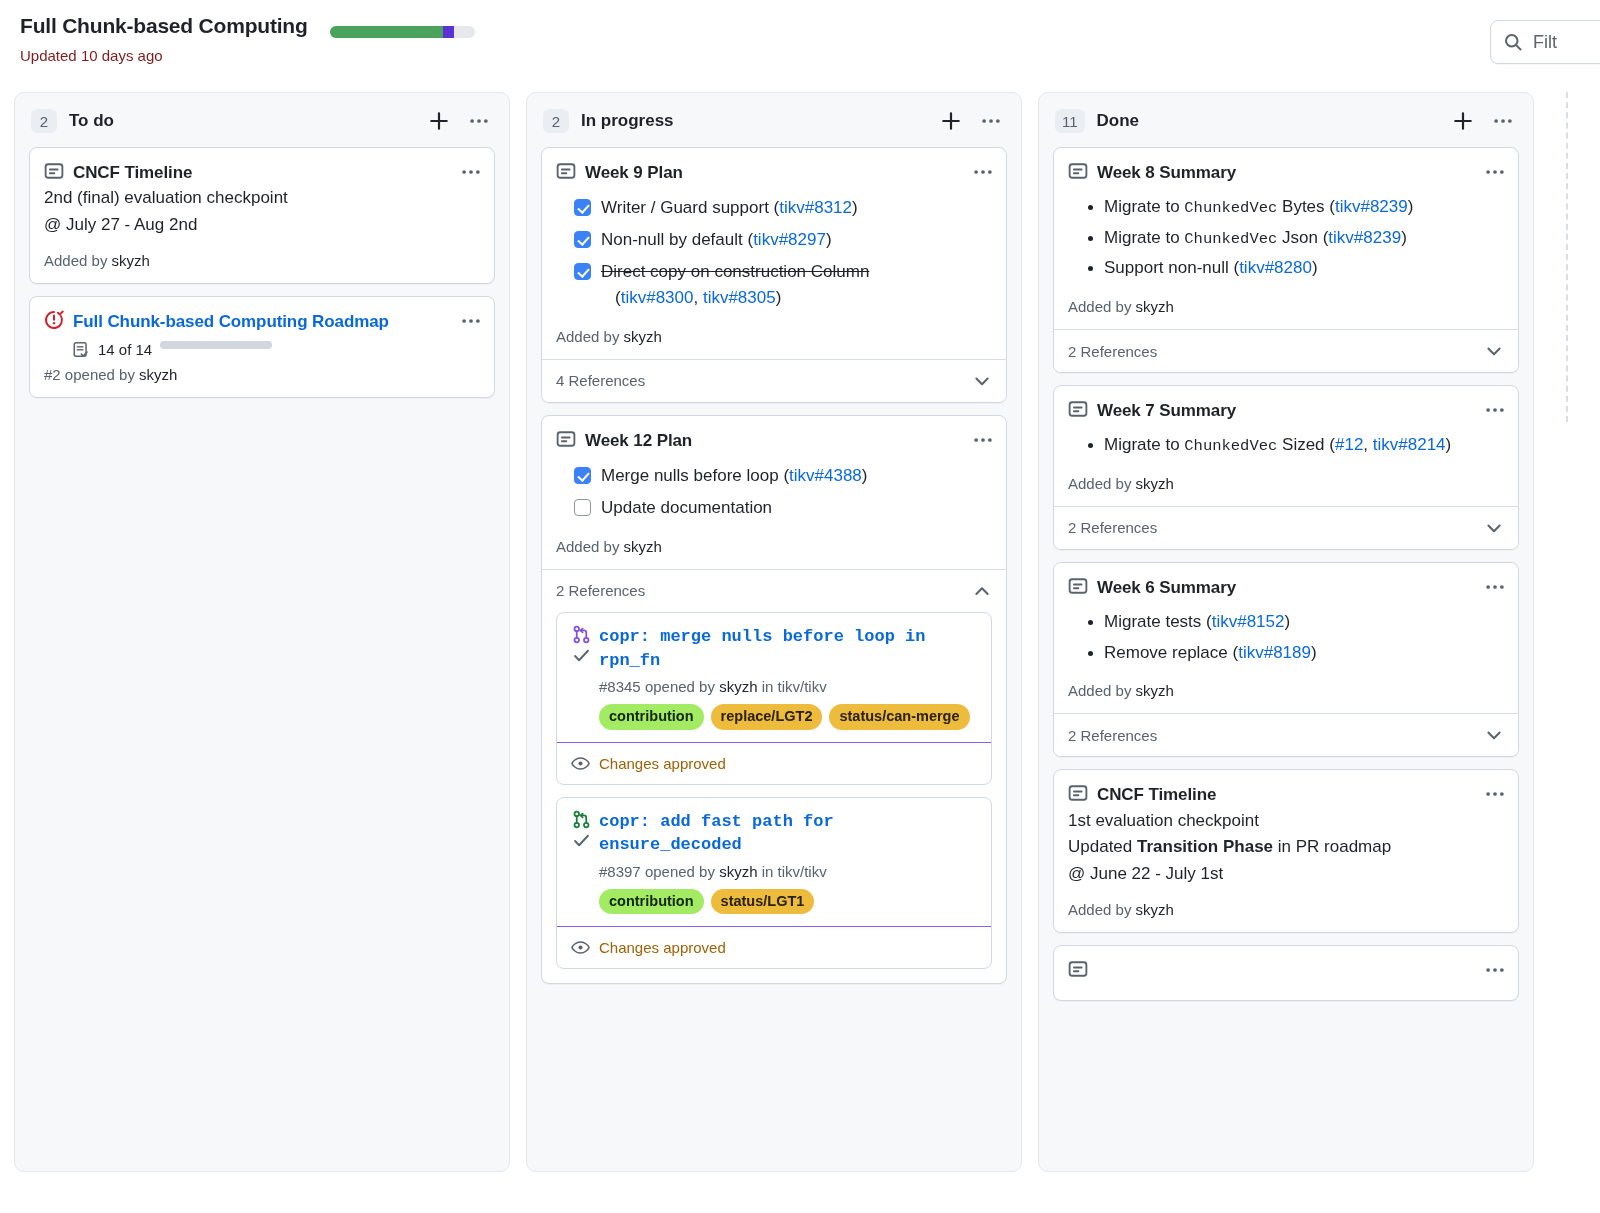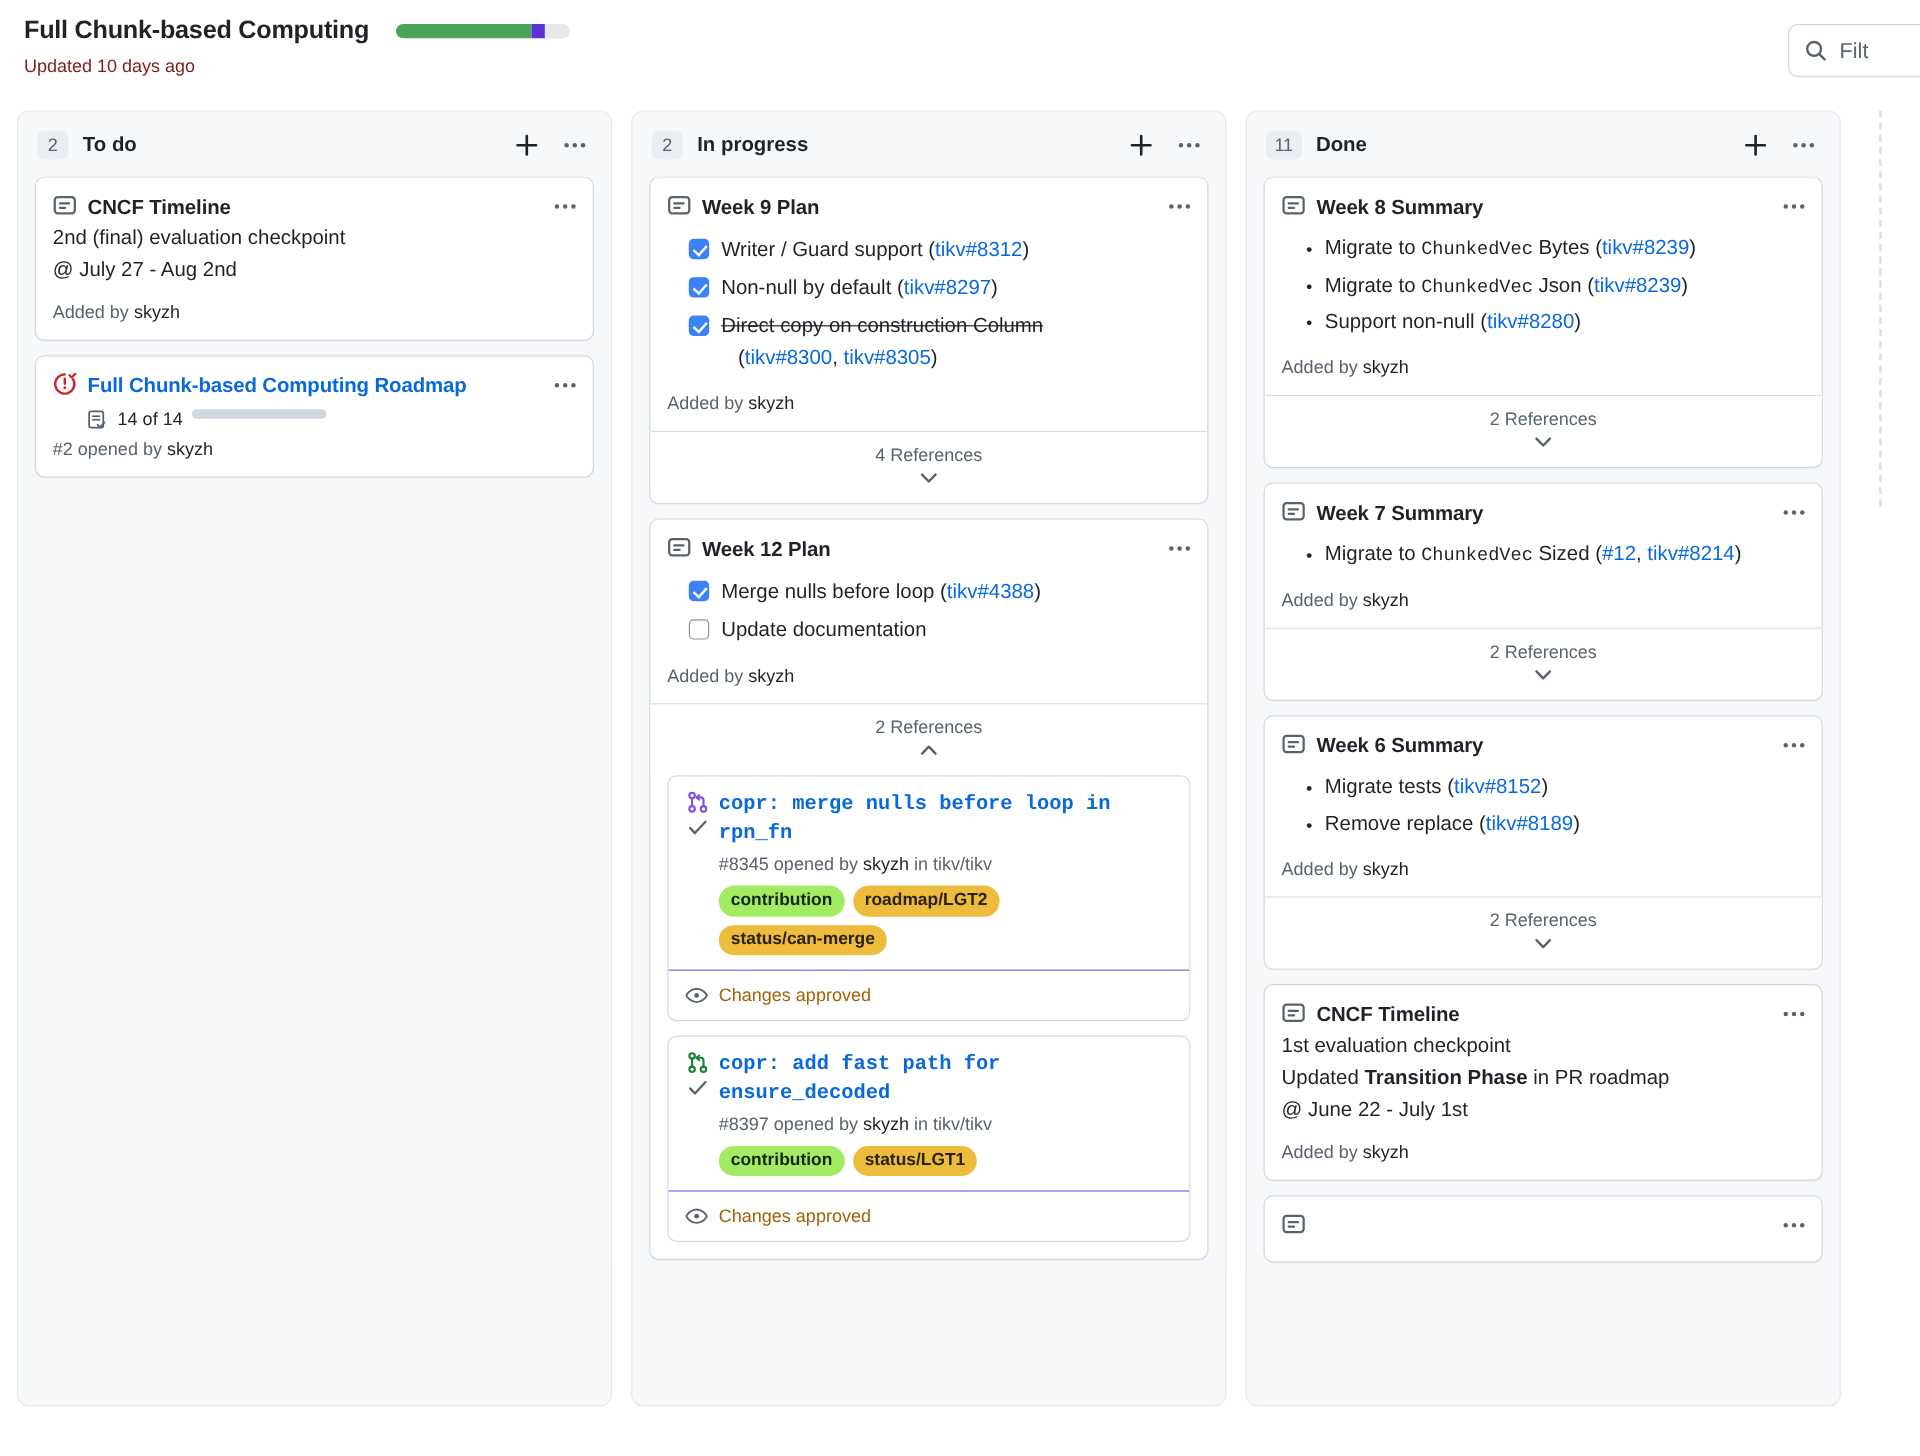--- a/index.html
+++ b/index.html
@@ -7,21 +7,21 @@
     width: 1600px; height: 1213px;
     background: #ffffff;
     font-family: "Liberation Sans", "DejaVu Sans", sans-serif;
     color: #1f2328;
     overflow: hidden;
   }
   .page { position: relative; width: 1600px; height: 1213px; }
 
   
   .board-header { padding: 14px 20px 0 20px; position: relative; }
-  .title-row { display: flex; align-items: center; gap: 22px; }
+  .title-row { display: flex; align-items: flex-end; gap: 22px; }
   .board-title { font-size: 21px; font-weight: 700; letter-spacing: -0.2px; color: #1f2328; }
   .progress-track {
     width: 145px; height: 12px; border-radius: 6px;
     background: #e6e8eb; overflow: hidden; display: flex;
   }
   .progress-seg { height: 100%; }
   .board-sub { margin-top: 9px; font-size: 15px; color: #7f1d1d; }
 
   .filter-box {
     position: absolute; top: 20px; right: -30px;
@@ -136,21 +136,21 @@
   }
   .mini-fill { height: 100%; background: #8c959f; }
   .meta-line { font-size: 15px; color: #59636e; margin-top: 7px; }
   .meta-line b { color: #1f2328; font-weight: 400; }
 
   
   .ref-footer {
     border-top: 1px solid #d8dee4;
     padding: 11px 14px;
     display: flex; align-items: center; justify-content: space-between;
-    font-size: 15px; color: #59636e; background: #fff; flex-direction: column;
+    font-size: 15px; color: #59636e; background: #fff;
   }
   .chev { color: #59636e; display: flex; }
 
   
   .ref-list { padding: 0 14px 14px 14px; display: flex; flex-direction: column; gap: 12px; }
   .ref-card {
     border: 1px solid #d1d9e0; border-radius: 8px; background: #fff; overflow: hidden;
   }
   .ref-card-main { padding: 12px 14px 12px 14px; }
   .ref-head { display: flex; gap: 8px; align-items: flex-start; }
@@ -390,21 +390,21 @@
                       </svg>
                       <svg width="19" height="19" viewBox="0 0 16 16">
                         <path d="M2.6 8.4l3.4 3.6 7.4-8" fill="none" stroke="#59636e" stroke-width="1.6" stroke-linecap="round" stroke-linejoin="round"></path>
                       </svg>
                     </div>
                     <div class="ref-title">copr: merge nulls before loop in rpn_fn</div>
                   </div>
                   <div class="ref-meta"><span>#8345 opened by </span><b>skyzh</b><span> in tikv/tikv</span></div>
                   <div class="labels">
                     <span class="label" style="background: rgb(162, 235, 99); color: rgb(20, 38, 11);">contribution</span>
-                    <span class="label" style="background: rgb(237, 188, 60); color: rgb(43, 32, 8);">roadmap/LGT2</span>
+                    <span class="label" style="background: rgb(237, 188, 60); color: rgb(43, 32, 8);">replace/LGT2</span>
                     <span class="label" style="background: rgb(237, 188, 60); color: rgb(43, 32, 8);">status/can-merge</span>
                   </div>
                 </div>
                 <div class="ref-status">
                   <svg width="19" height="19" viewBox="0 0 16 16">
                     <path d="M8 3.3c3.8 0 6.6 3.1 7.2 4.7-.6 1.6-3.4 4.7-7.2 4.7S1.4 9.6.8 8C1.4 6.4 4.2 3.3 8 3.3z" fill="none" stroke="#59636e" stroke-width="1.3"></path>
                     <circle cx="8" cy="8" r="1.7" fill="#59636e"></circle>
                   </svg>
                   <span>Changes approved</span>
                 </div>

